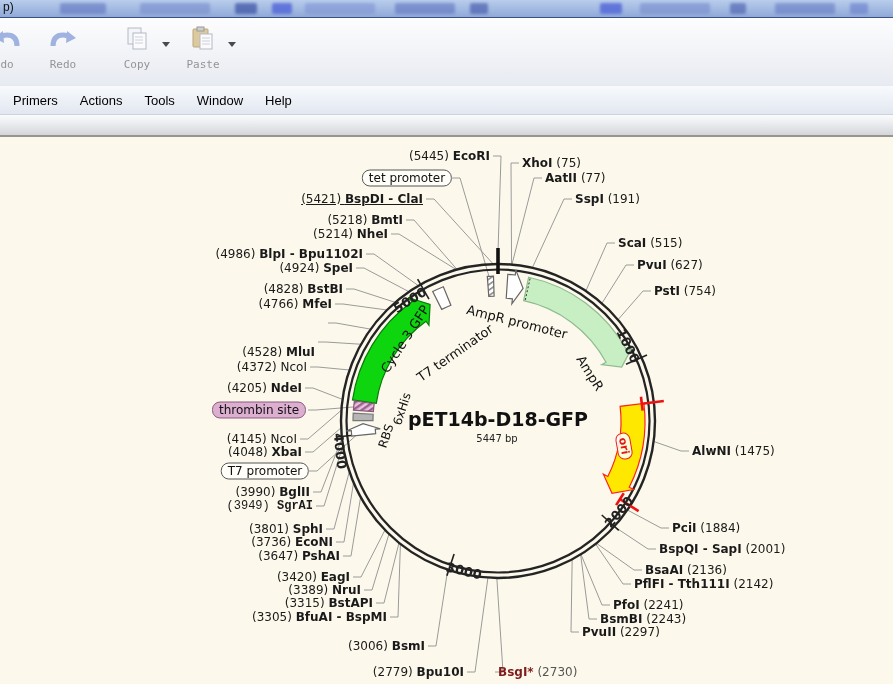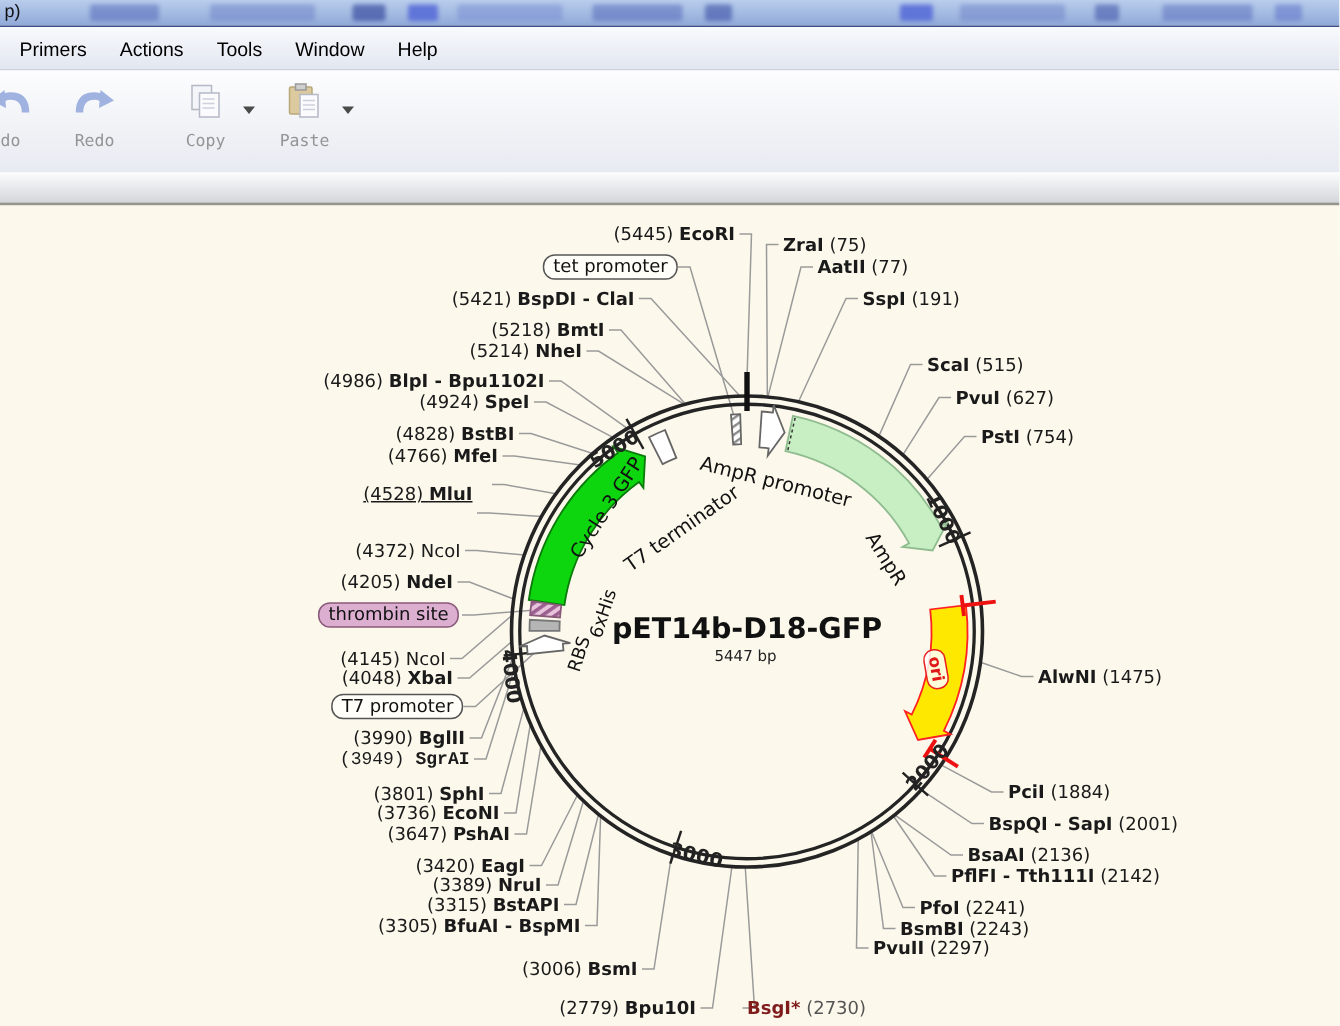--- a/index.html
+++ b/index.html
@@ -61,28 +61,20 @@
       <div class="blob" style="left: 305px; width: 70px; background: rgba(120, 140, 210, 0.5);"></div>
       <div class="blob" style="left: 395px; width: 60px; background: rgba(70, 90, 180, 0.45);"></div>
       <div class="blob" style="left: 470px; width: 18px; background: rgba(50, 70, 160, 0.55);"></div>
       <div class="blob" style="left: 600px; width: 22px; background: rgba(80, 100, 215, 0.8);"></div>
       <div class="blob" style="left: 640px; width: 70px; background: rgba(110, 130, 200, 0.5);"></div>
       <div class="blob" style="left: 730px; width: 16px; background: rgba(50, 70, 160, 0.5);"></div>
       <div class="blob" style="left: 775px; width: 60px; background: rgba(70, 90, 180, 0.4);"></div>
       <div class="blob" style="left: 850px; width: 18px; background: rgba(90, 110, 200, 0.5);"></div>
     </div>
 
-  <div id="menubar">
-    <div class="menu-item">Primers</div>
-    <div class="menu-item">Actions</div>
-    <div class="menu-item">Tools</div>
-    <div class="menu-item">Window</div>
-    <div class="menu-item">Help</div>
-  </div>
-
   <div id="toolbar">
     <div class="tbtn" id="undo-btn">
       <div class="ticon">
         <svg width="28" height="24" viewBox="0 0 28 24">
             <g transform="translate(28,0) scale(-1,1)">
           <path d="M4 19 Q4 8 14 8 Q19 8 22 12" fill="none" stroke="#9fb2e0" stroke-width="5"></path>
           <polygon points="18,4 27,11 17,16" fill="#9fb2e0"></polygon>
             </g>
           </svg>
       </div>
@@ -118,20 +110,28 @@
           <rect x="7" y="1" width="7" height="4" fill="#cfcfcf" stroke="#9a9a9a"></rect>
           <rect x="10" y="8" width="12" height="15" fill="#fbfbfd" stroke="#b4b9c6"></rect>
           <line x1="12" y1="12" x2="20" y2="12" stroke="#ccd0da"></line>
             <line x1="12" y1="15" x2="20" y2="15" stroke="#ccd0da"></line>
           <line x1="12" y1="18" x2="20" y2="18" stroke="#ccd0da"></line>
           </svg>
       </div>
       <div class="tlabeltxt">Paste</div>
     </div>
     <div class="caret"></div>
+  </div>
+
+  <div id="menubar">
+    <div class="menu-item">Primers</div>
+    <div class="menu-item">Actions</div>
+    <div class="menu-item">Tools</div>
+    <div class="menu-item">Window</div>
+    <div class="menu-item">Help</div>
   </div>
 
   <div id="substrip"></div>
 
   <div id="canvas">
     <svg id="mapsvg" width="893" height="555">
       <defs>
         <pattern id="hatch-pink" width="5" height="5" patternTransform="rotate(55)" patternUnits="userSpaceOnUse">
           <rect width="5" height="5" fill="#e7c3dc"></rect>
             <rect width="2.4" height="5" fill="#9c5f92"></rect>
@@ -212,34 +212,34 @@
           <line x1="641.9628518661772" y1="266.6882328297446" x2="663.8054914596661" y2="264.0616198797748" stroke="#ee1111" stroke-width="2.6"></line>
           <line x1="640.9555480725259" y1="259.736626877457" x2="642.6323172222561" y2="273.680464403827" stroke="#ee1111" stroke-width="2.6"></line>
           <line x1="620.0659535357189" y1="362.2617594193723" x2="638.5863051066556" y2="374.13595740024255" stroke="#ee1111" stroke-width="2.6"></line>
           <line x1="623.7128342179118" y1="356.2584480382733" x2="616.1326199909389" y2="368.0814134876218" stroke="#ee1111" stroke-width="2.6"></line>
         </g>
     </svg>
     <div id="map-labels">
       <div id="plasmid-title" style="left: 498px; top: 282px;">pET14b-D18-GFP</div>
       <div id="plasmid-size" style="left: 497px; top: 301px;">5447 bp</div>
     <div class="slabel" style="top: 19px; right: 403px;"><span class="spos">(5445) </span><span class="sname">EcoRI</span></div>
-        <div class="slabel" style="top: 26px; left: 522px;"><span class="sname">ZraI</span><span class="spos">  (75)</span></div>
+        <div class="slabel" style="top: 26px; left: 522px;"><span class="sname">XhoI</span><span class="spos">  (75)</span></div>
         <div class="slabel" style="top: 41px; left: 545px;"><span class="sname">AatII</span><span class="spos">  (77)</span></div>
-        <div class="slabel" style="top: 62px; right: 470px;"><span class="spos">(5421) </span><span class="sname">BspDI - ClaI</span></div>
+        <div class="slabel" style="top: 62px; right: 470px; text-decoration: underline;"><span class="spos">(5421) </span><span class="sname">BspDI - ClaI</span></div>
         <div class="slabel" style="top: 62px; left: 575px;"><span class="sname">SspI</span><span class="spos">  (191)</span></div>
         <div class="slabel" style="top: 83px; right: 490px;"><span class="spos">(5218) </span><span class="sname">BmtI</span></div>
         <div class="slabel" style="top: 97px; right: 505px;"><span class="spos">(5214) </span><span class="sname">NheI</span></div>
         <div class="slabel" style="top: 106px; left: 618px;"><span class="sname">ScaI</span><span class="spos">  (515)</span></div>
         <div class="slabel" style="top: 117px; right: 530px;"><span class="spos">(4986) </span><span class="sname">BlpI - Bpu1102I</span></div>
         <div class="slabel" style="top: 128px; left: 637px;"><span class="sname">PvuI</span><span class="spos">  (627)</span></div>
         <div class="slabel" style="top: 131px; right: 540px;"><span class="spos">(4924) </span><span class="sname">SpeI</span></div>
         <div class="slabel" style="top: 152px; right: 550px;"><span class="spos">(4828) </span><span class="sname">BstBI</span></div>
         <div class="slabel" style="top: 154px; left: 654px;"><span class="sname">PstI</span><span class="spos">  (754)</span></div>
         <div class="slabel" style="top: 167px; right: 561px;"><span class="spos">(4766) </span><span class="sname">MfeI</span></div>
-        <div class="slabel" style="top: 192px; right: 578px; text-decoration: underline;"><span class="spos">(4528) </span><span class="sname">MluI</span></div>
+        <div class="slabel" style="top: 215px; right: 578px;"><span class="spos">(4528) </span><span class="sname">MluI</span></div>
         <div class="slabel muted" style="top: 230px; right: 586px;"><span class="spos">(4372) </span><span class="sname">NcoI</span></div>
         <div class="slabel" style="top: 251px; right: 591px;"><span class="spos">(4205) </span><span class="sname">NdeI</span></div>
         <div class="slabel muted" style="top: 302px; right: 596px;"><span class="spos">(4145) </span><span class="sname">NcoI</span></div>
         <div class="slabel" style="top: 315px; right: 591px;"><span class="spos">(4048) </span><span class="sname">XbaI</span></div>
         <div class="slabel" style="top: 314px; left: 692px;"><span class="sname">AlwNI</span><span class="spos">  (1475)</span></div>
         <div class="slabel" style="top: 355px; right: 583px; text-align: right;"><span class="spos">(3990) </span><span class="sname">BglII</span></div>
         <div class="slabel" style="top: 369px; right: 580px; font-family: Liberation Mono, monospace;"><span class="spos">(3949) </span><span class="sname">SgrAI</span></div>
         <div class="slabel" style="top: 391px; left: 672px;"><span class="sname">PciI</span><span class="spos">  (1884)</span></div>
         <div class="slabel" style="top: 392px; right: 570px;"><span class="spos">(3801) </span><span class="sname">SphI</span></div>
         <div class="slabel" style="top: 405px; right: 560px;"><span class="spos">(3736) </span><span class="sname">EcoNI</span></div>

